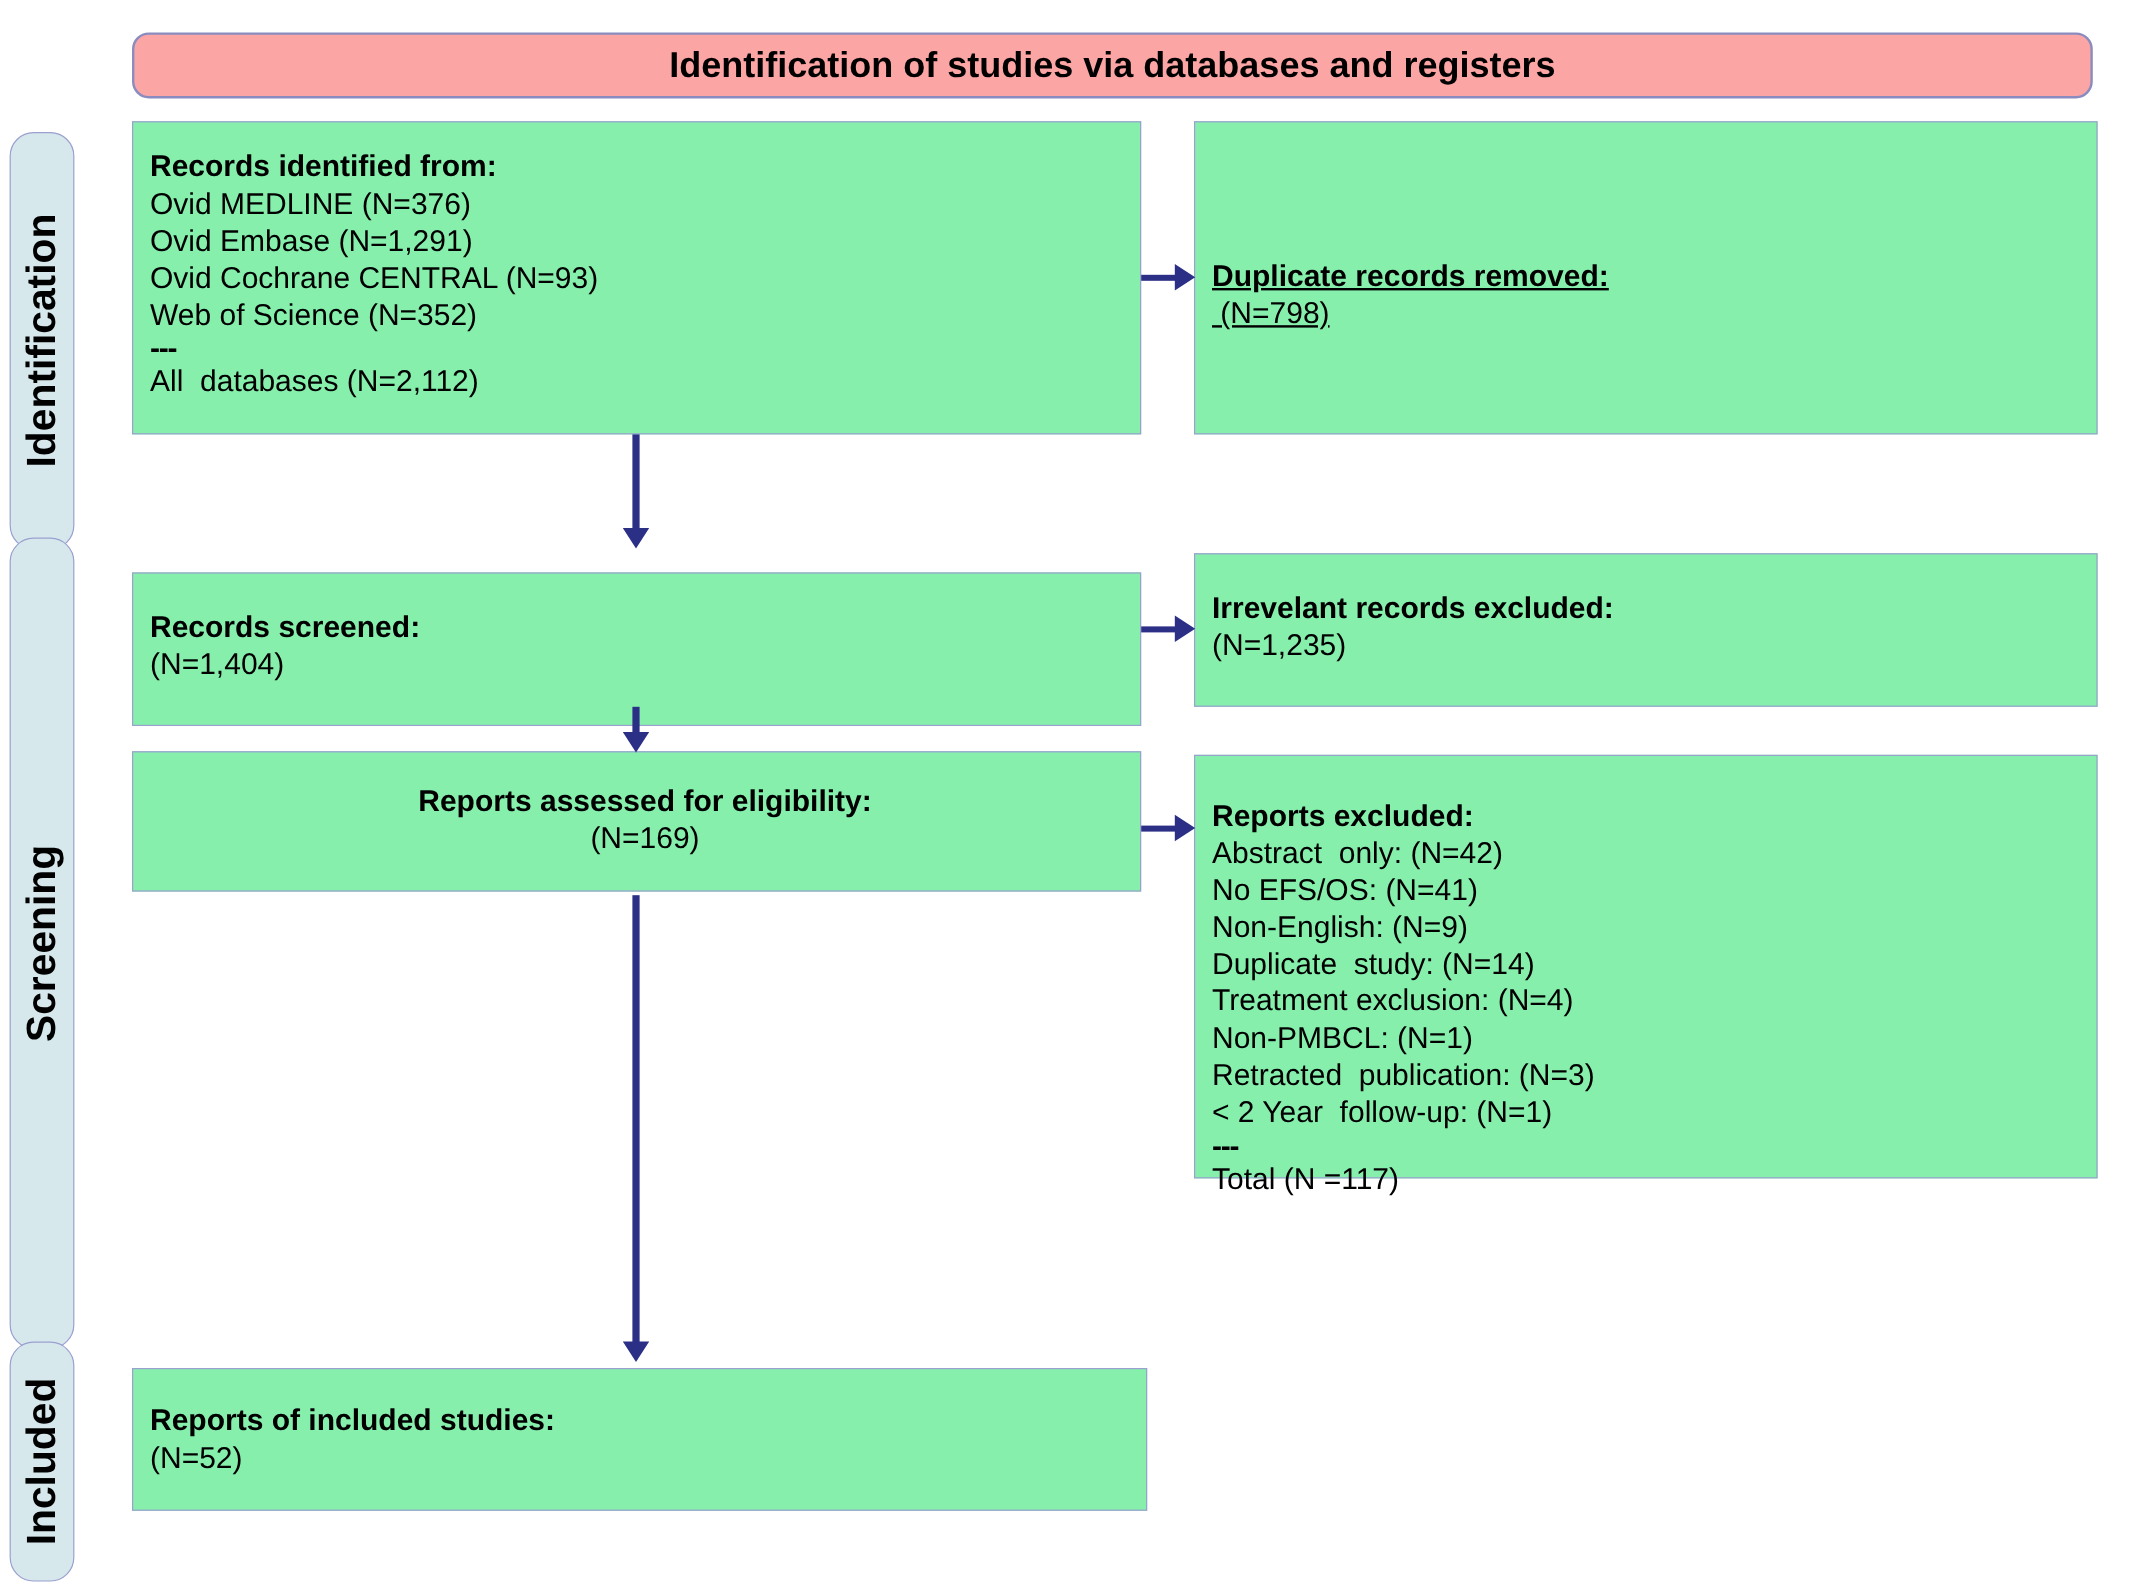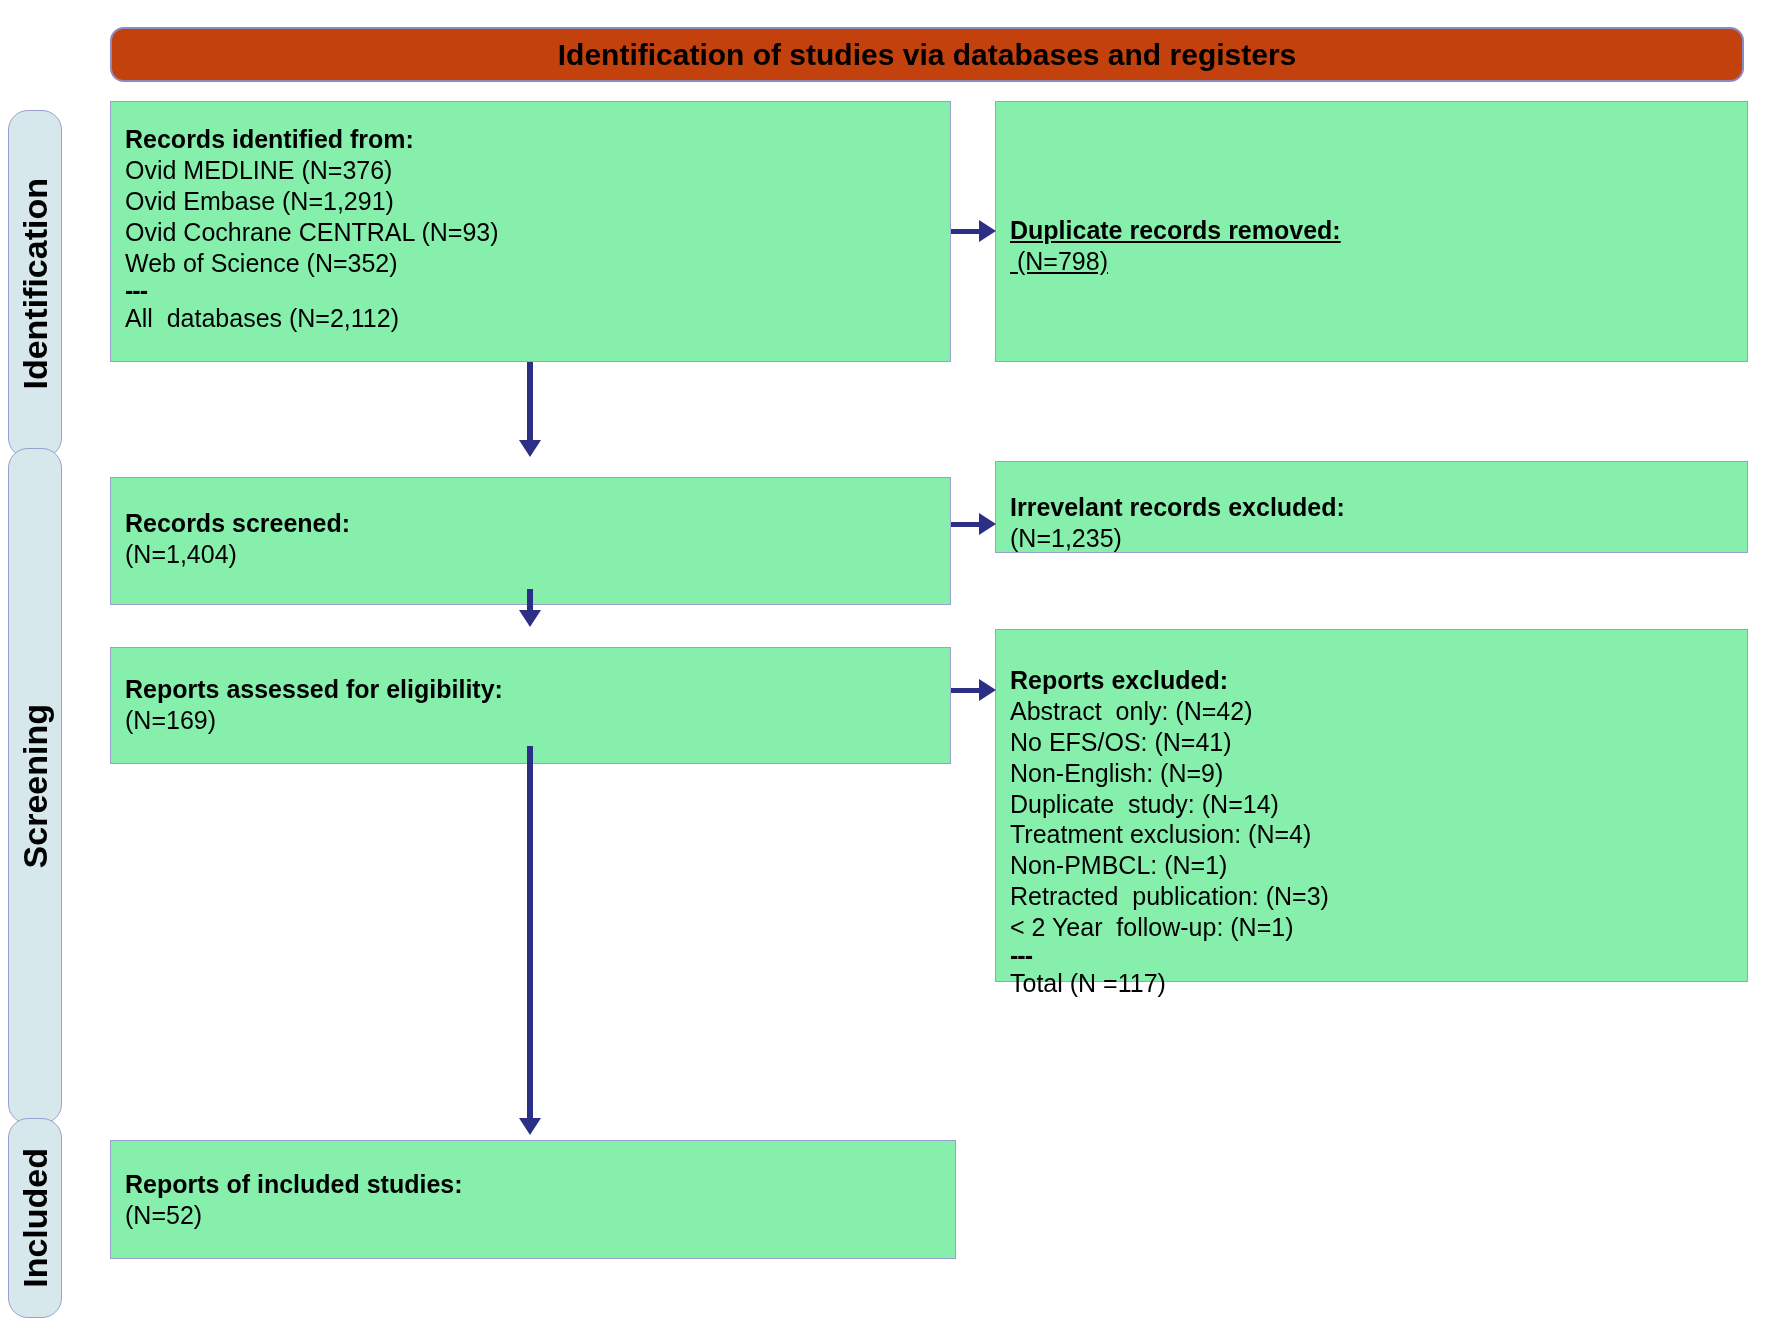--- a/index.html
+++ b/index.html
@@ -7,21 +7,21 @@
     width:1776px;height:1326px;position:relative;overflow:hidden;
     font-family:"Liberation Sans","DejaVu Sans",sans-serif;
     -webkit-font-smoothing:antialiased;
   }
   .stage{position:absolute;left:0;top:0;width:1776px;height:1326px;}
 
   
   .banner{
     position:absolute;
     left:110px;top:27px;width:1634px;height:55px;
-    background:#c2410c;
+    background:#fca5a5;
     border:2px solid #8a8cc0;
     border-radius:14px;
     box-sizing:border-box;
     display:flex;align-items:center;justify-content:center;
     font-size:30px;font-weight:bold;color:#000;
     letter-spacing:0px;
   }
 
   
   .rail{
@@ -55,22 +55,22 @@
   }
   .box .ln{
     font-size:25px;color:#000;line-height:1.235;white-space:pre;
   }
   .box .ln.b{font-weight:bold;}
   .box .ln.dash{letter-spacing:-1px;font-weight:bold;line-height:1.0;}
 
   #box-identified{left:110px;top:101px;width:841px;height:261px;}
   #box-duplicates{left:995px;top:101px;width:753px;height:261px;padding-top:113px;text-decoration:underline;}
   #box-screened{left:110px;top:461px;width:841px;height:128px;padding-top:30px;margin-top:16px;}
-  #box-irrelevant{left:995px;top:461px;width:753px;height:92px;padding-top:30px;}
-  #box-eligibility{left:110px;top:647px;width:841px;height:117px;padding-top:26px;}
+  #box-irrelevant{left:995px;top:461px;width:753px;height:128px;padding-top:30px;}
+  #box-eligibility{left:110px;top:626px;width:841px;height:117px;padding-top:26px;text-align:center;}
   #box-excluded{left:995px;top:629px;width:753px;height:353px;padding-top:35px;}
   #box-included{left:110px;top:1140px;width:846px;height:119px;padding-top:28px;}
 
   
   .conn{position:absolute;background:#2c2f86;}
   .vline{width:6px;}
   .hline{height:5px;}
   .arrowdown{
     position:absolute;width:0;height:0;
     border-left:11px solid transparent;

